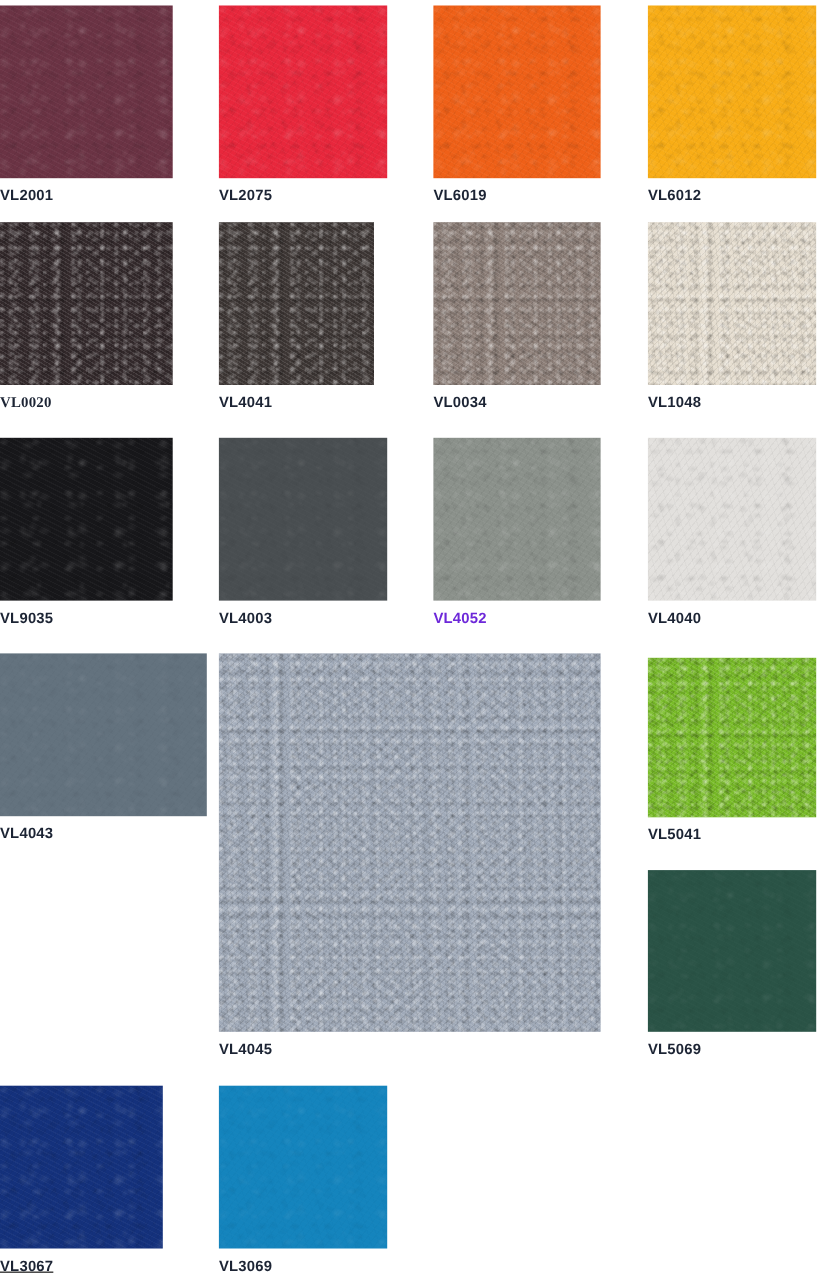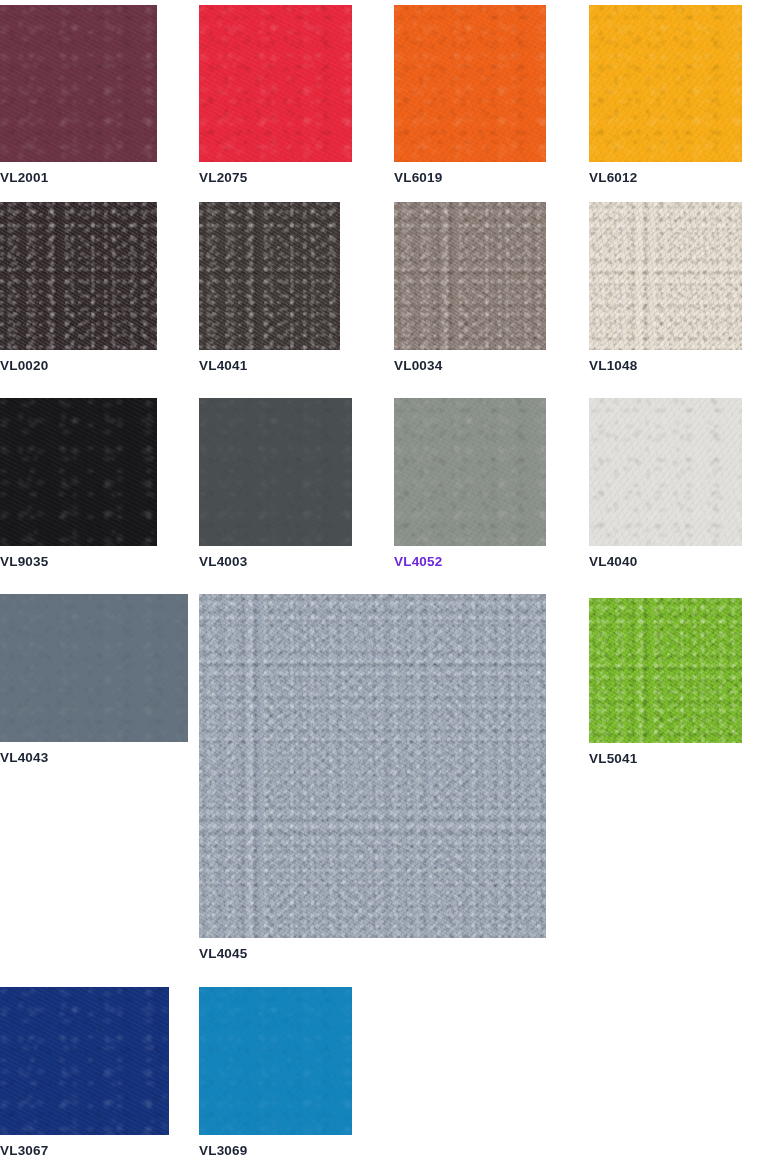--- a/index.html
+++ b/index.html
@@ -123,21 +123,21 @@
     <div class="swatch-cell" style="left: 394px; top: 5px; width: 152px;">
       <div class="swatch-chip" title="VL6019" style="height: 157px; background-color: rgb(239, 96, 24);"></div>
       <div class="swatch-label" style="color: rgb(28, 36, 52);">VL6019</div>
     </div>
     <div class="swatch-cell" style="left: 589px; top: 5px; width: 153px;">
       <div class="swatch-chip" title="VL6012" style="height: 157px; background-color: rgb(248, 173, 22);"></div>
       <div class="swatch-label" style="color: rgb(28, 36, 52);">VL6012</div>
     </div>
     <div class="swatch-cell" style="left: 0px; top: 202px; width: 157px;">
       <div class="swatch-chip grain-heavy" title="VL0020" style="height: 148px; background-color: rgb(52, 42, 44);"></div>
-      <div class="swatch-label" style="color: rgb(28, 36, 52);">VL0020</div>
+      <div class="swatch-label" style="color: rgb(28, 36, 52); font-family: Liberation Serif, serif;">VL0020</div>
     </div>
     <div class="swatch-cell" style="left: 199px; top: 202px; width: 141px;">
       <div class="swatch-chip grain-heavy" title="VL4041" style="height: 148px; background-color: rgb(63, 56, 54);"></div>
       <div class="swatch-label" style="color: rgb(28, 36, 52);">VL4041</div>
     </div>
     <div class="swatch-cell" style="left: 394px; top: 202px; width: 152px;">
       <div class="swatch-chip grain-heavy" title="VL0034" style="height: 148px; background-color: rgb(142, 128, 121);"></div>
       <div class="swatch-label" style="color: rgb(28, 36, 52);">VL0034</div>
     </div>
     <div class="swatch-cell" style="left: 589px; top: 202px; width: 153px;">
@@ -165,21 +165,25 @@
       <div class="swatch-label" style="color: rgb(28, 36, 52);">VL4043</div>
     </div>
     <div class="swatch-cell" style="left: 199px; top: 594px; width: 347px;">
       <div class="swatch-chip grain-heavy" title="VL4045" style="height: 344px; background-color: rgb(159, 169, 184);"></div>
       <div class="swatch-label" style="color: rgb(28, 36, 52);">VL4045</div>
     </div>
     <div class="swatch-cell" style="left: 589px; top: 598px; width: 153px;">
       <div class="swatch-chip grain-heavy" title="VL5041" style="height: 145px; background-color: rgb(121, 188, 40);"></div>
       <div class="swatch-label" style="color: rgb(28, 36, 52);">VL5041</div>
     </div>
-    <div class="swatch-cell" style="left: 0px; top: 987px; width: 169px;">
+    <div class="swatch-cell" style="left: 589px; top: 791px; width: 153px;">
+      <div class="swatch-chip grain-smooth" title="VL5069" style="height: 147px; background-color: rgb(42, 83, 70);"></div>
+      <div class="swatch-label" style="color: rgb(28, 36, 52);">VL5069</div>
+    </div>
+    <div class="swatch-cell" style="left: 0px; top: 987px; width: 148px; text-decoration: underline;">
       <div class="swatch-chip" title="VL3067" style="height: 148px; background-color: rgb(20, 49, 124);"></div>
       <div class="swatch-label" style="color: rgb(28, 36, 52);">VL3067</div>
     </div>
     <div class="swatch-cell" style="left: 199px; top: 987px; width: 153px;">
       <div class="swatch-chip grain-smooth" title="VL3069" style="height: 148px; background-color: rgb(20, 132, 189);"></div>
       <div class="swatch-label" style="color: rgb(28, 36, 52);">VL3069</div>
     </div>
   </div>
 
 </body></html>

